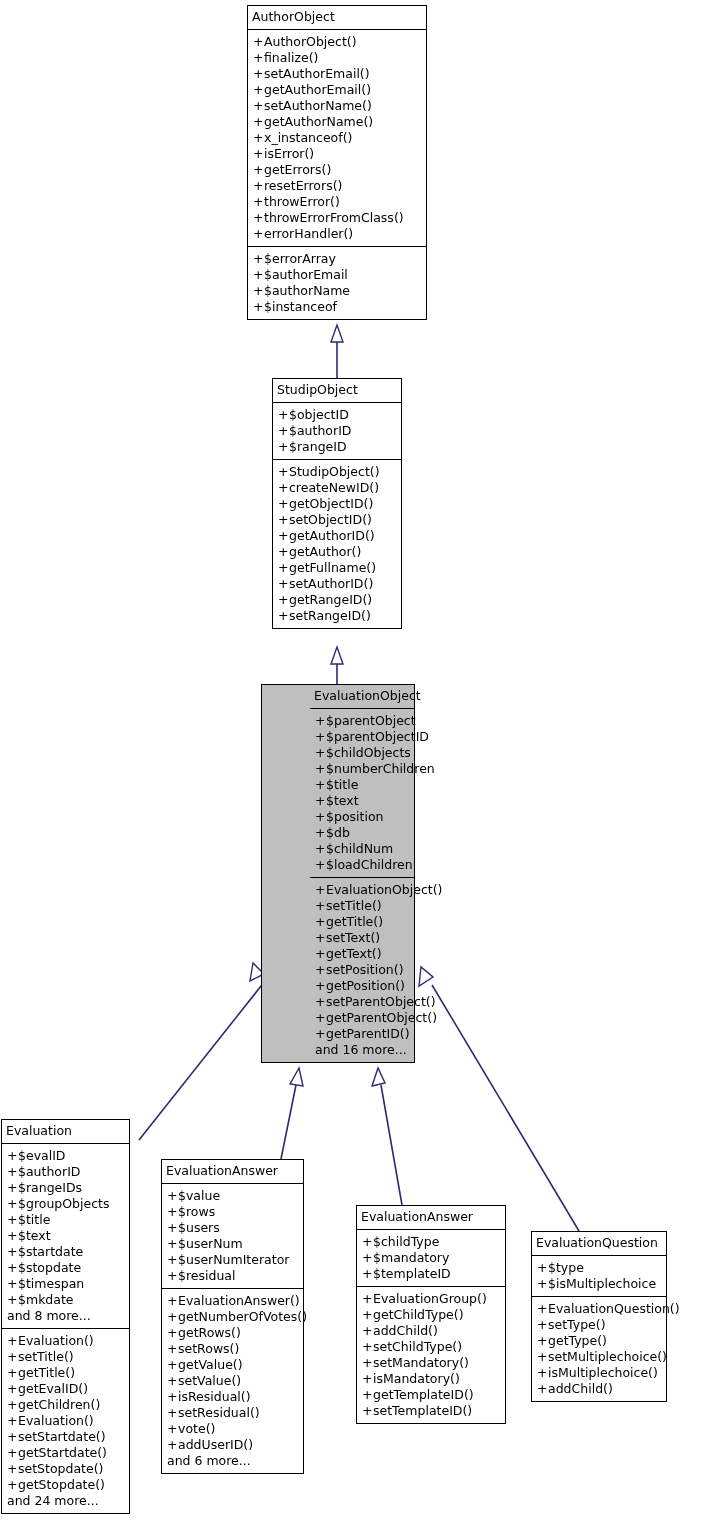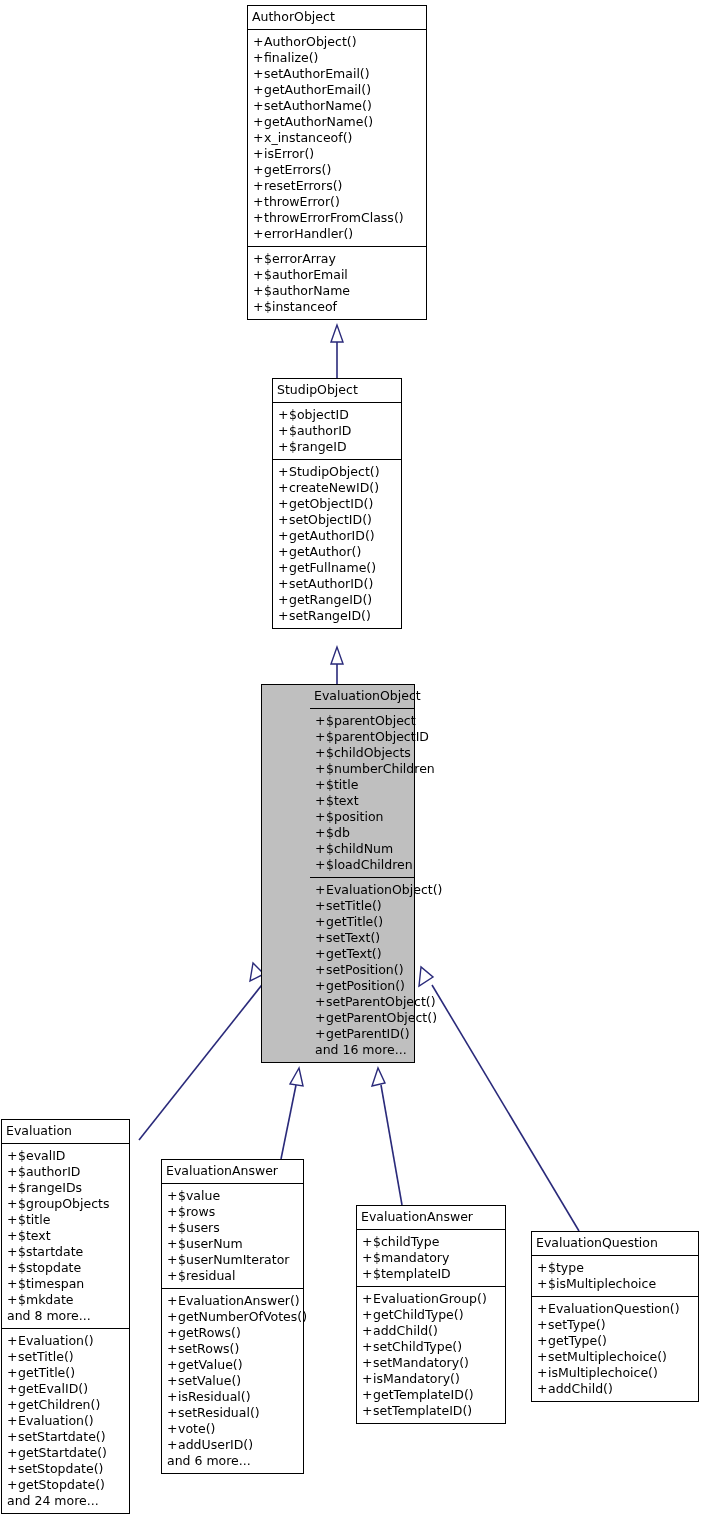--- a/index.html
+++ b/index.html
@@ -242,21 +242,21 @@
         <div class="member"><span class="vis">+</span>getChildType()</div>
         <div class="member"><span class="vis">+</span>addChild()</div>
         <div class="member"><span class="vis">+</span>setChildType()</div>
         <div class="member"><span class="vis">+</span>setMandatory()</div>
         <div class="member"><span class="vis">+</span>isMandatory()</div>
         <div class="member"><span class="vis">+</span>getTemplateID()</div>
         <div class="member"><span class="vis">+</span>setTemplateID()</div>
       </div>
   </div>
 
-  <div class="uml-class" style="left:531px; top:1231px; width:168px;">
+  <div class="uml-class" style="left:531px; top:1231px; width:136px;">
     <div class="cname">EvaluationQuestion</div>
     <div class="compartment">
         <div class="member"><span class="vis">+</span>$type</div>
         <div class="member"><span class="vis">+</span>$isMultiplechoice</div>
       </div>
     <div class="compartment">
         <div class="member"><span class="vis">+</span>EvaluationQuestion()</div>
         <div class="member"><span class="vis">+</span>setType()</div>
         <div class="member"><span class="vis">+</span>getType()</div>
         <div class="member"><span class="vis">+</span>setMultiplechoice()</div>

